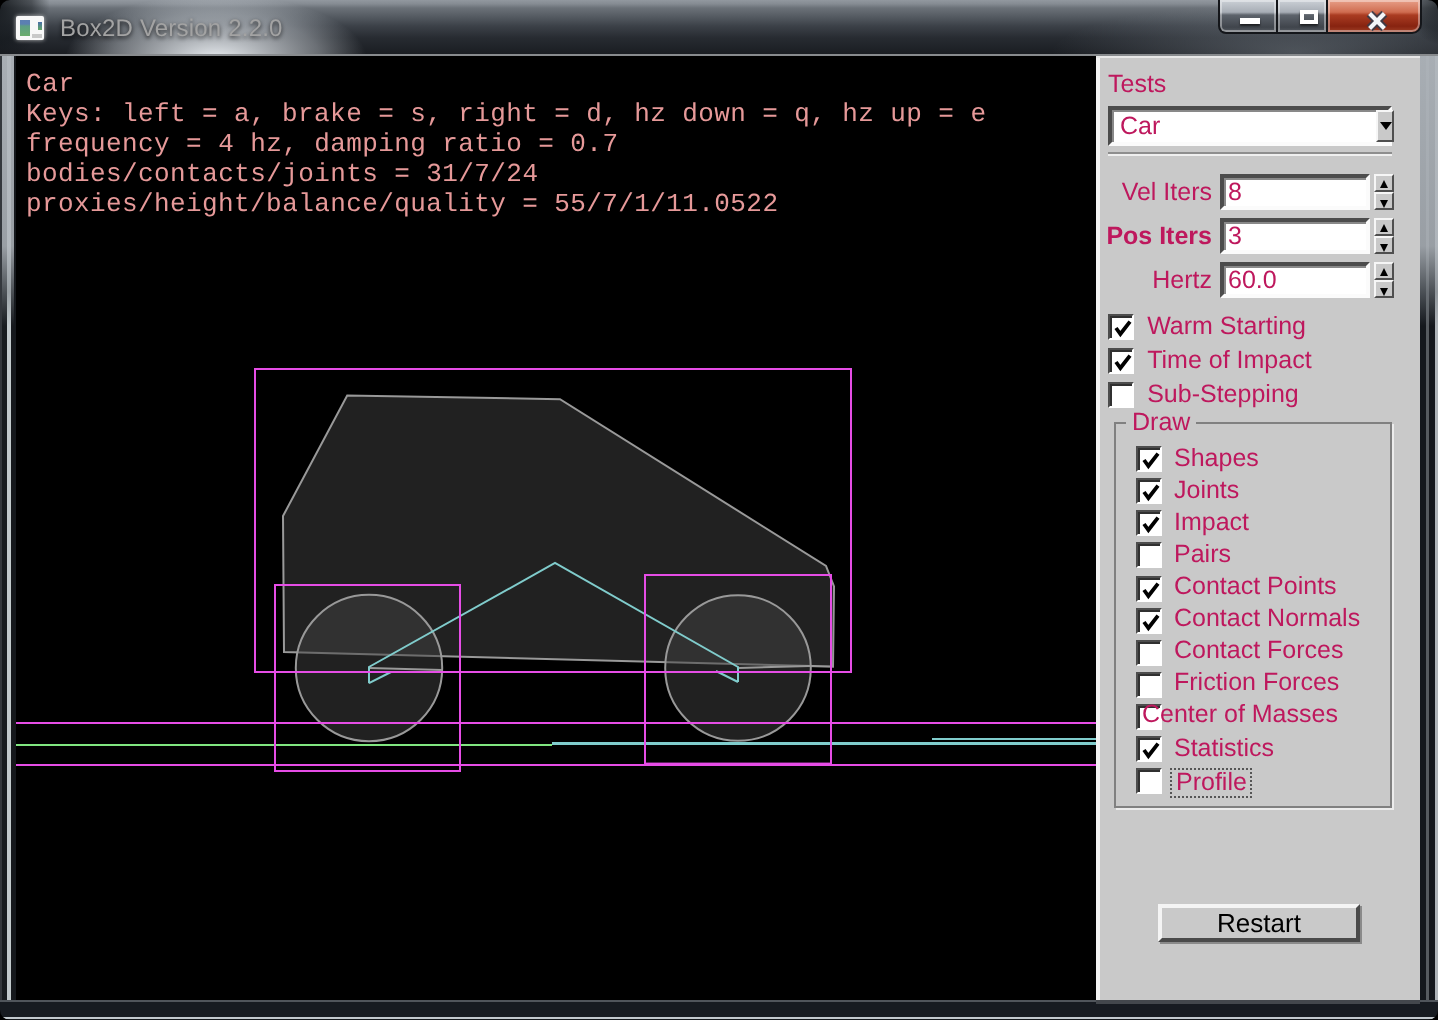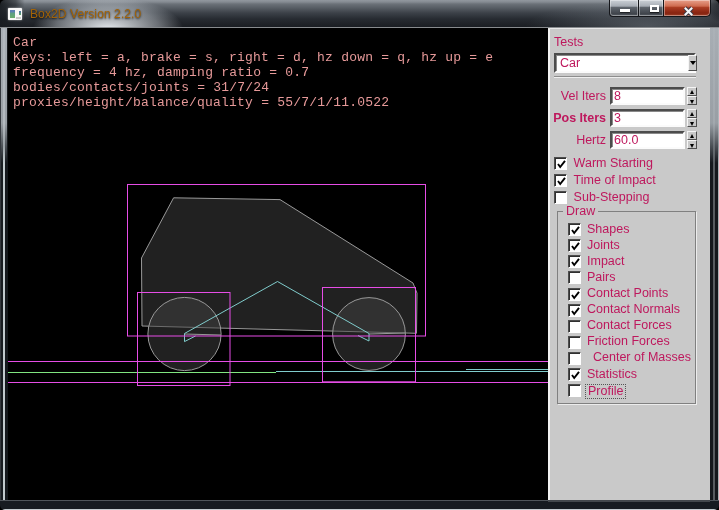--- a/index.html
+++ b/index.html
@@ -12,21 +12,21 @@
       radial-gradient(circle 26px at 723px 2px, rgba(14,18,22,0.8), rgba(14,18,22,0.4) 55%, rgba(14,18,22,0) 80%),
       radial-gradient(ellipse 92px 40px at 108px 30px, rgba(242,246,250,0.97), rgba(230,236,242,0.38) 57%, rgba(225,232,238,0) 82%),
       radial-gradient(ellipse 170px 34px at 648px 26px, rgba(170,180,190,0.35), rgba(170,180,190,0) 72%),
       linear-gradient(180deg,#92989f 0px,#858b92 2px,#6b7178 4px,#51575e 9px,#3c4148 13px,#272b31 19px,#1a1d22 27px);
     border-radius:5px 5px 0 0;}
   #tbline{position:absolute;left:0;top:27px;width:719px;height:1px;background:#888b8e;}
   #ticon{position:absolute;left:8px;top:8px;width:14px;height:12px;background:#f8f8f8;border-radius:1px;box-shadow:0 0 2px rgba(255,255,255,0.7);}
   #ticon .a{position:absolute;left:1.5px;top:2px;width:5.5px;height:8px;background:linear-gradient(180deg,#5379ae 0,#5379ae 2px,#55997f 3px,#62a964 100%);opacity:0.95;}
   #ticon .b{position:absolute;left:11px;top:2.5px;width:2px;height:4px;background:linear-gradient(180deg,#4a6fa8,#62a964);}
   #ticon .c{position:absolute;left:8px;top:8.5px;width:4.5px;height:2.5px;background:#c9c9c9;}
-  #ttext{position:absolute;left:30px;top:7px;font-size:12px;color:#a16207;text-shadow:0 1px 2px rgba(0,0,0,0.8);letter-spacing:0.1px;}
+  #ttext{position:absolute;left:30px;top:7px;font-size:12px;color:#a3a3a3;text-shadow:0 1px 2px rgba(0,0,0,0.8);letter-spacing:0.1px;}
   
   #wbtns{position:absolute;left:609px;top:0;height:18px;}
   .wb{position:absolute;top:0;height:17px;box-sizing:border-box;border:1px solid #14161a;border-top:none;}
   #wb-min{left:0;width:30px;border-radius:0 0 0 4px;background:linear-gradient(180deg,#ccd1d7 0%,#a7adb5 38%,#5d636b 47%,#40454c 85%,#565b62 100%);box-shadow:inset 0 0 0 1px rgba(255,255,255,0.38);}
   #wb-max{left:29px;width:26px;background:linear-gradient(180deg,#ccd1d7 0%,#a7adb5 38%,#5d636b 47%,#40454c 85%,#565b62 100%);box-shadow:inset 0 0 0 1px rgba(255,255,255,0.38);}
   #wb-close{left:54px;width:48px;border-radius:0 0 5px 0;background:linear-gradient(180deg,#e8a08a 0%,#cf6c50 38%,#aa3c22 47%,#872310 82%,#9e3f26 100%);box-shadow:inset 0 0 0 1px rgba(255,255,255,0.38);}
   #wb-min .g{position:absolute;left:10px;top:9px;width:10px;height:3px;background:#fff;box-shadow:0 1px 1px rgba(0,0,0,0.6);}
   #wb-max .g{position:absolute;left:11px;top:5px;width:9px;height:7px;border:2px solid #fff;box-sizing:border-box;box-shadow:0 1px 1px rgba(0,0,0,0.6);}
   #wb-close .g{position:absolute;left:19px;top:3px;}
   
@@ -223,30 +223,31 @@
         <svg width="11" height="11" viewBox="0 0 11 11">
           <path d="M2 5 L4.2 8 L9 1.8" stroke="#000" stroke-width="1.9" fill="none"></path>
         </svg>
       </div>
     <div class="lab" style="left:39px;top:275.1px;">Contact Normals</div>
     <div class="cb" style="left:20px;top:291.7px;"></div>
     <div class="lab" style="left:39px;top:291.2px;">Contact Forces</div>
     <div class="cb" style="left:20px;top:307.8px;"></div>
     <div class="lab" style="left:39px;top:307.3px;">Friction Forces</div>
     <div class="cb" style="left:20px;top:323.9px;"></div>
-    <div class="lab" style="left:45px;top:323.4px;text-align:right;">Center of Masses</div>
+    <div class="lab" style="left:23px;top:323.4px;text-align:right;">Center of Masses</div>
     <div class="cb" style="left:20px;top:340px;">
         <svg width="11" height="11" viewBox="0 0 11 11">
           <path d="M2 5 L4.2 8 L9 1.8" stroke="#000" stroke-width="1.9" fill="none"></path>
         </svg>
       </div>
     <div class="lab" style="left:39px;top:339.5px;">Statistics</div>
     <div class="cb" style="left:20px;top:356.1px;"></div>
     <div class="lab" style="left:37px;top:355.6px;border:1px dotted #555;padding:0 2px;">Profile</div>
 
+    <div class="btn" style="top:423.5px;">Restart</div>
   </div>
   <div id="bl">
       <div class="ov"></div>
     </div>
   <div id="br">
       <div class="ov"></div>
     </div>
   <div id="bb"></div>
 </div>
 

